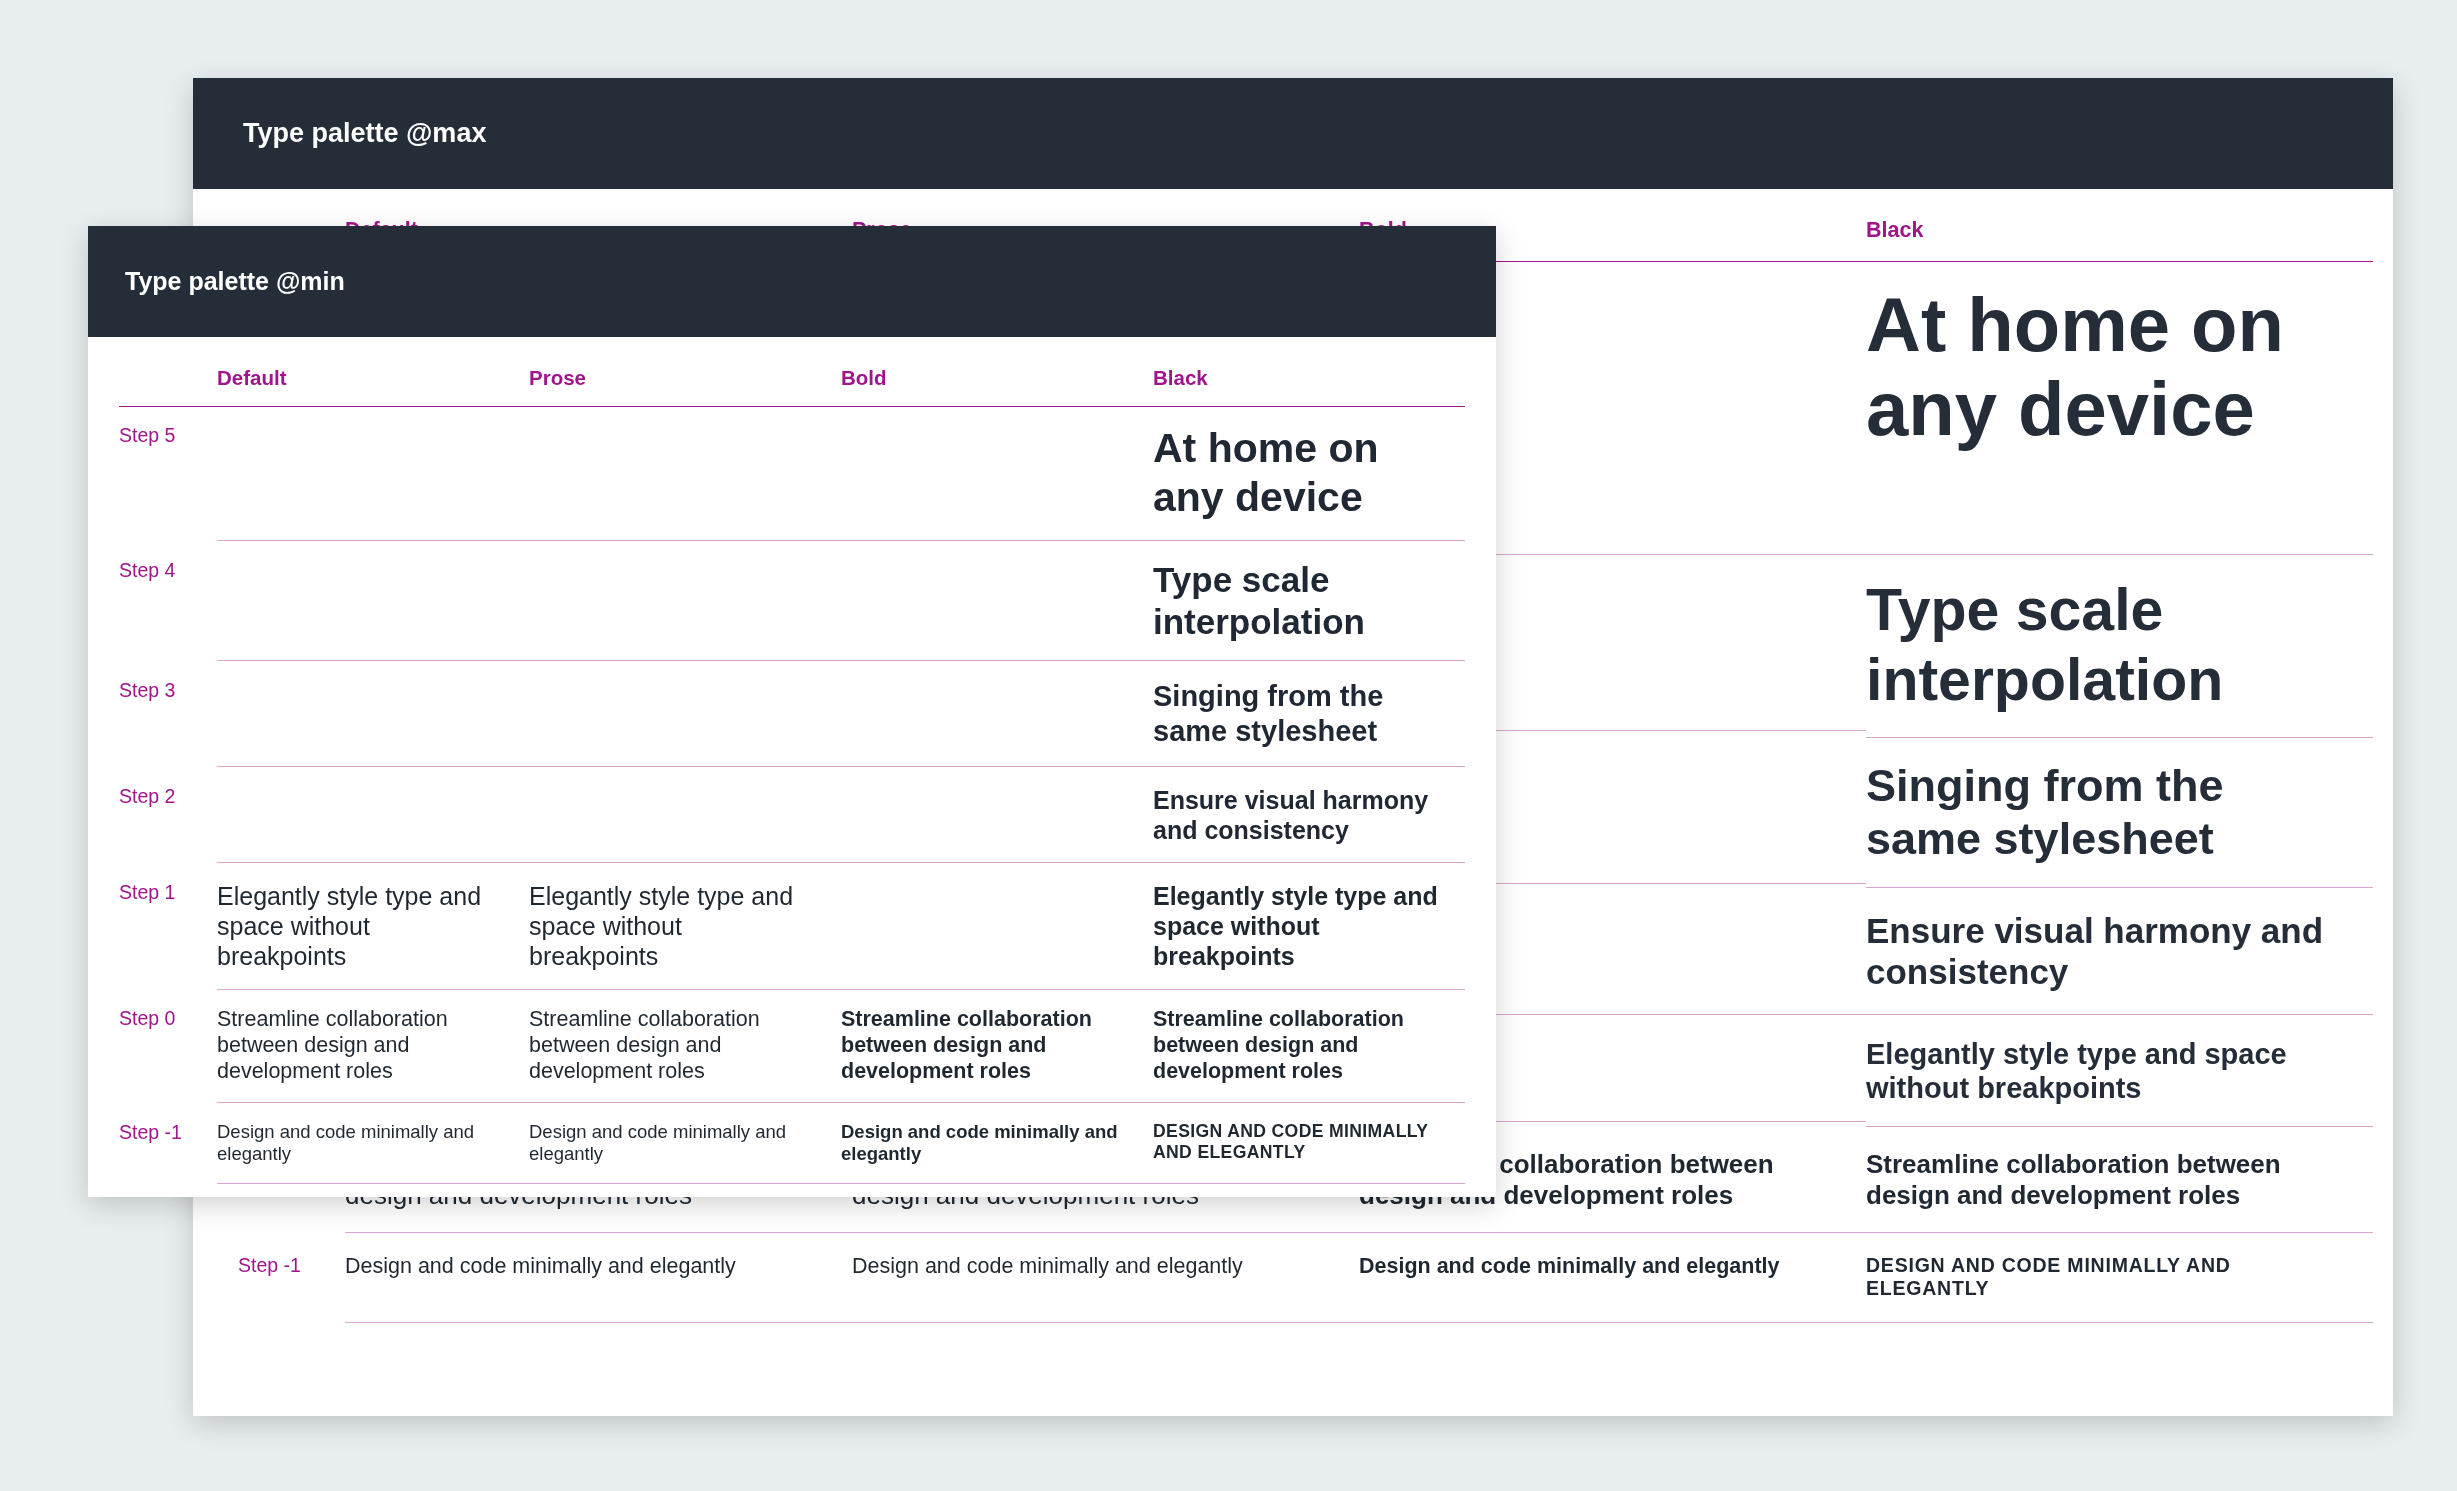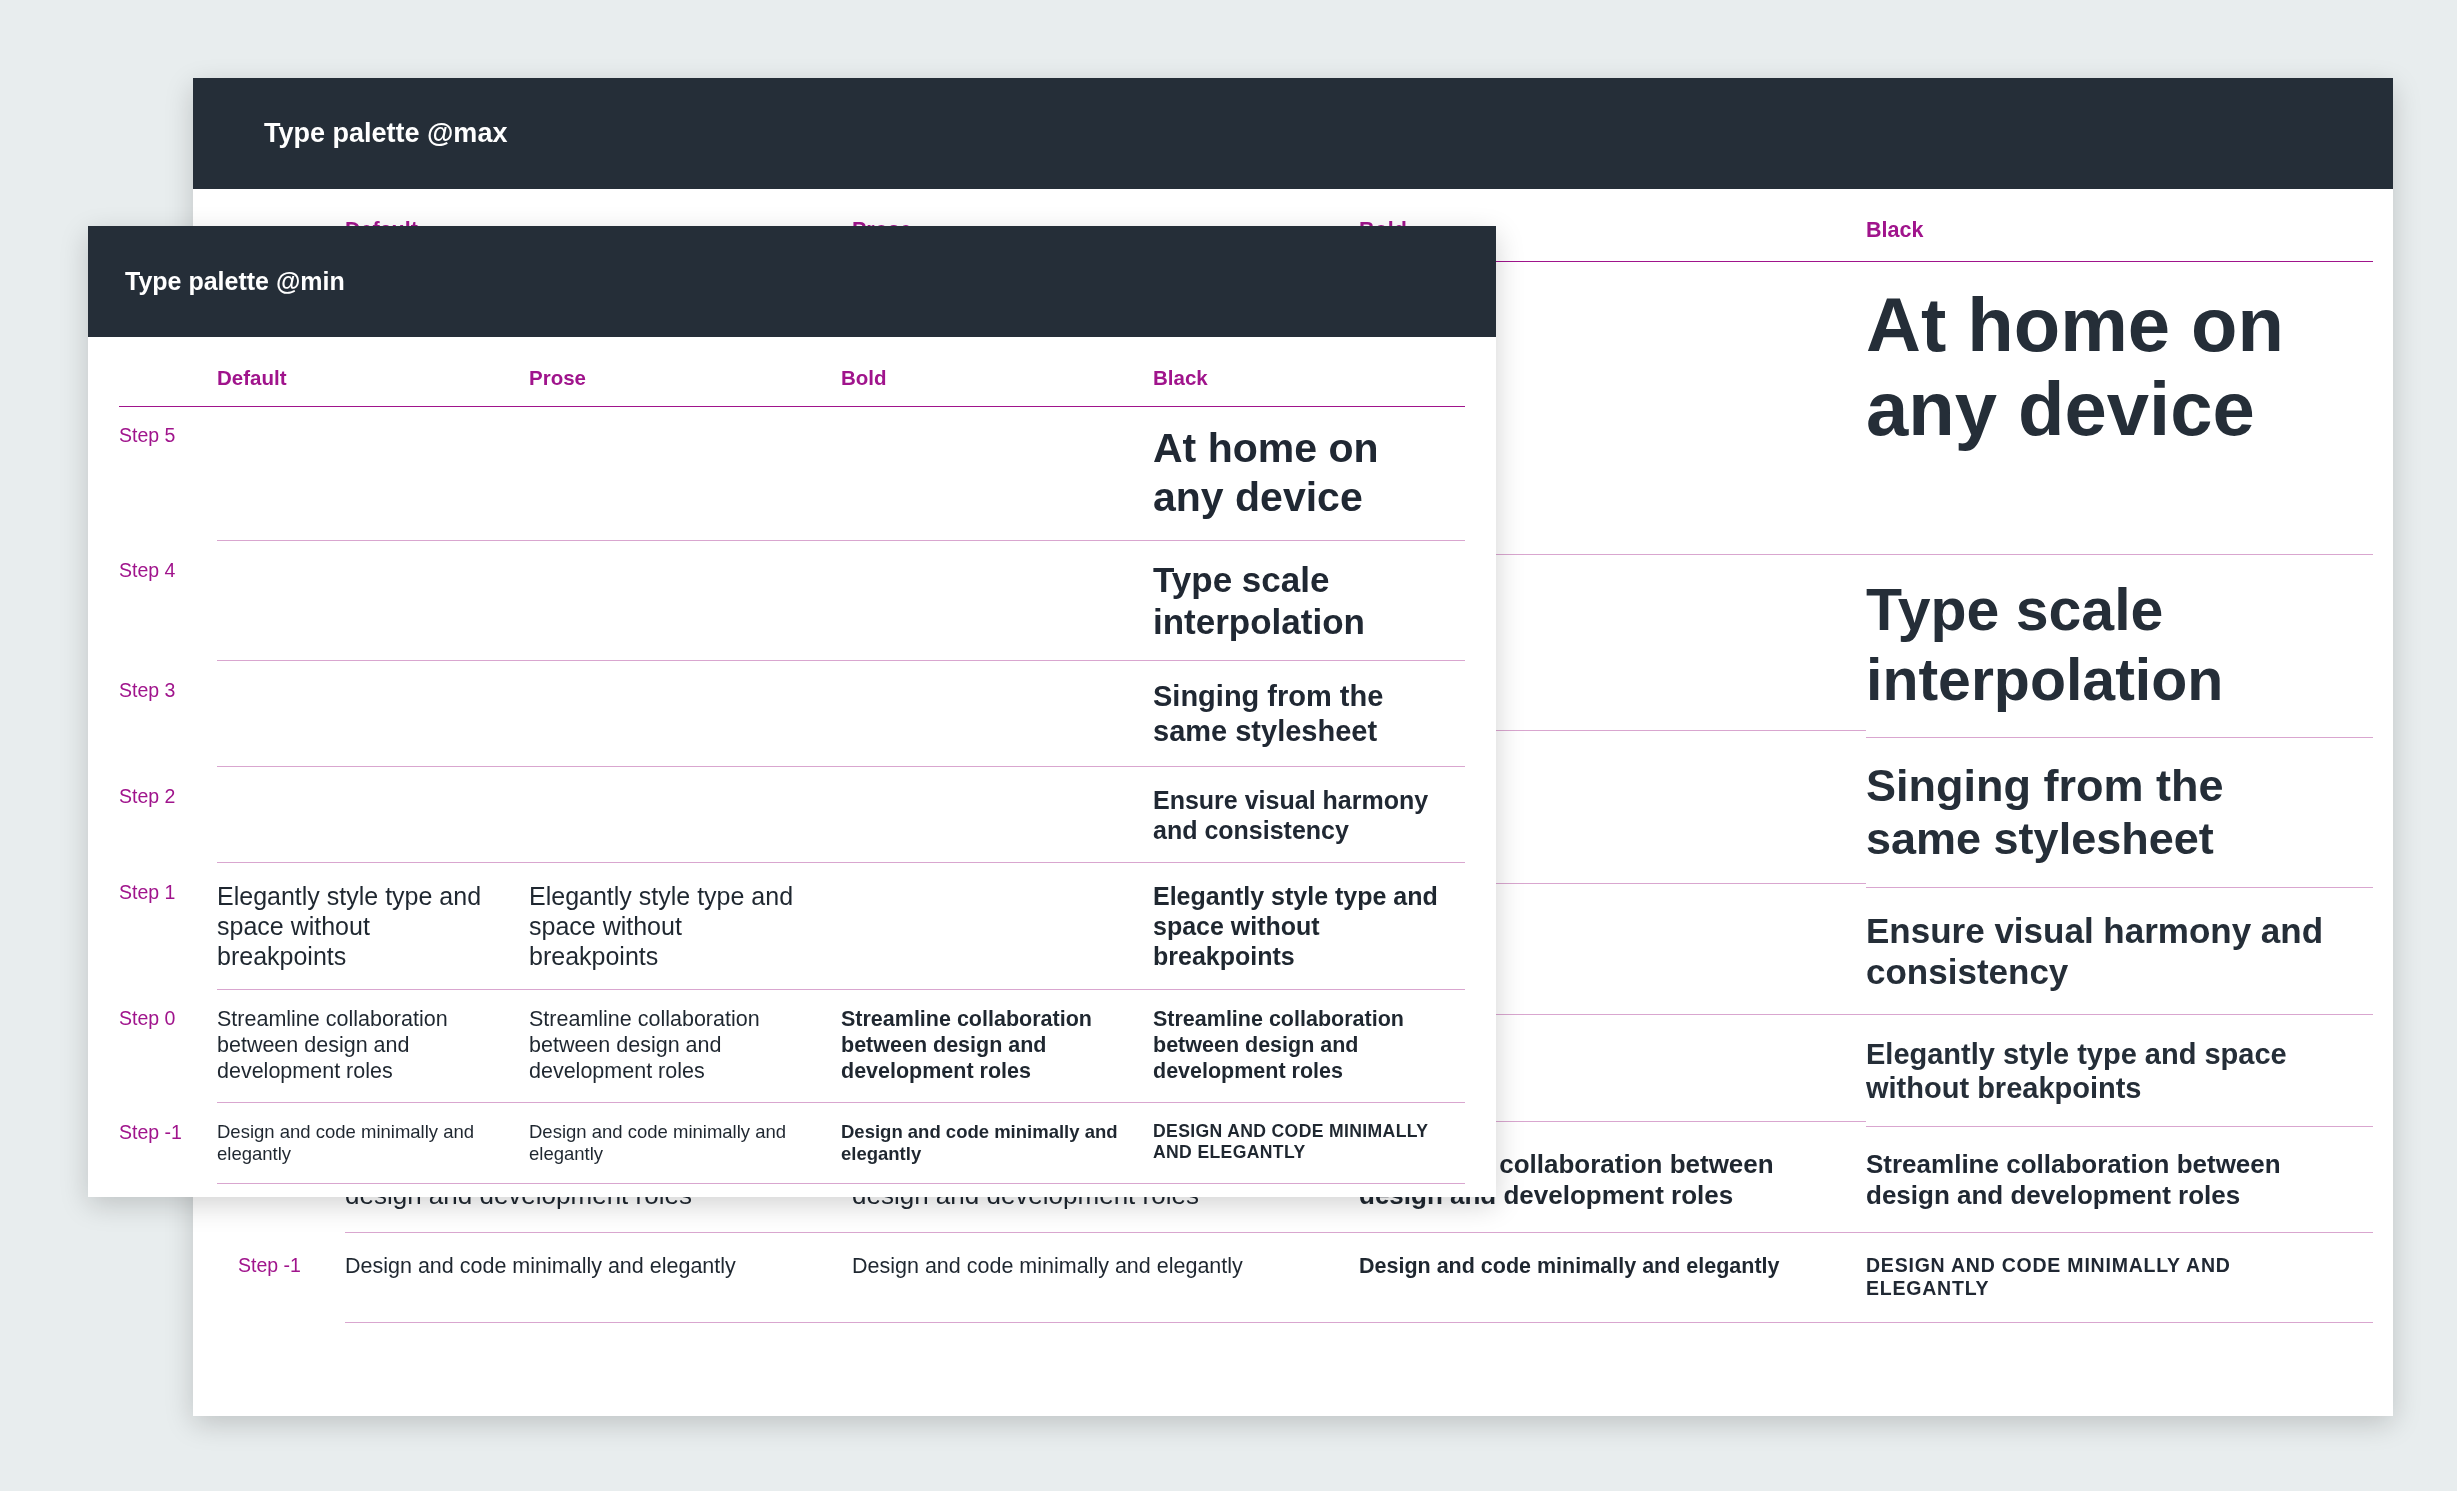--- a/index.html
+++ b/index.html
@@ -27,21 +27,21 @@
 
   
   .max {
     left: 193px;
     top: 78px;
     width: 2200px;
     height: 1338px;
   }
   .max .card-header {
     height: 111px;
-    padding-left: 71px;
+    padding-left: 50px;
     font-size: 27px;
   }
   .max-body {
     padding: 0 45px 39px 45px;
   }
   .max-grid {
     display: grid;
     grid-template-columns: 107px 507px 507px 507px 507px;
     column-gap: 0;
   }

